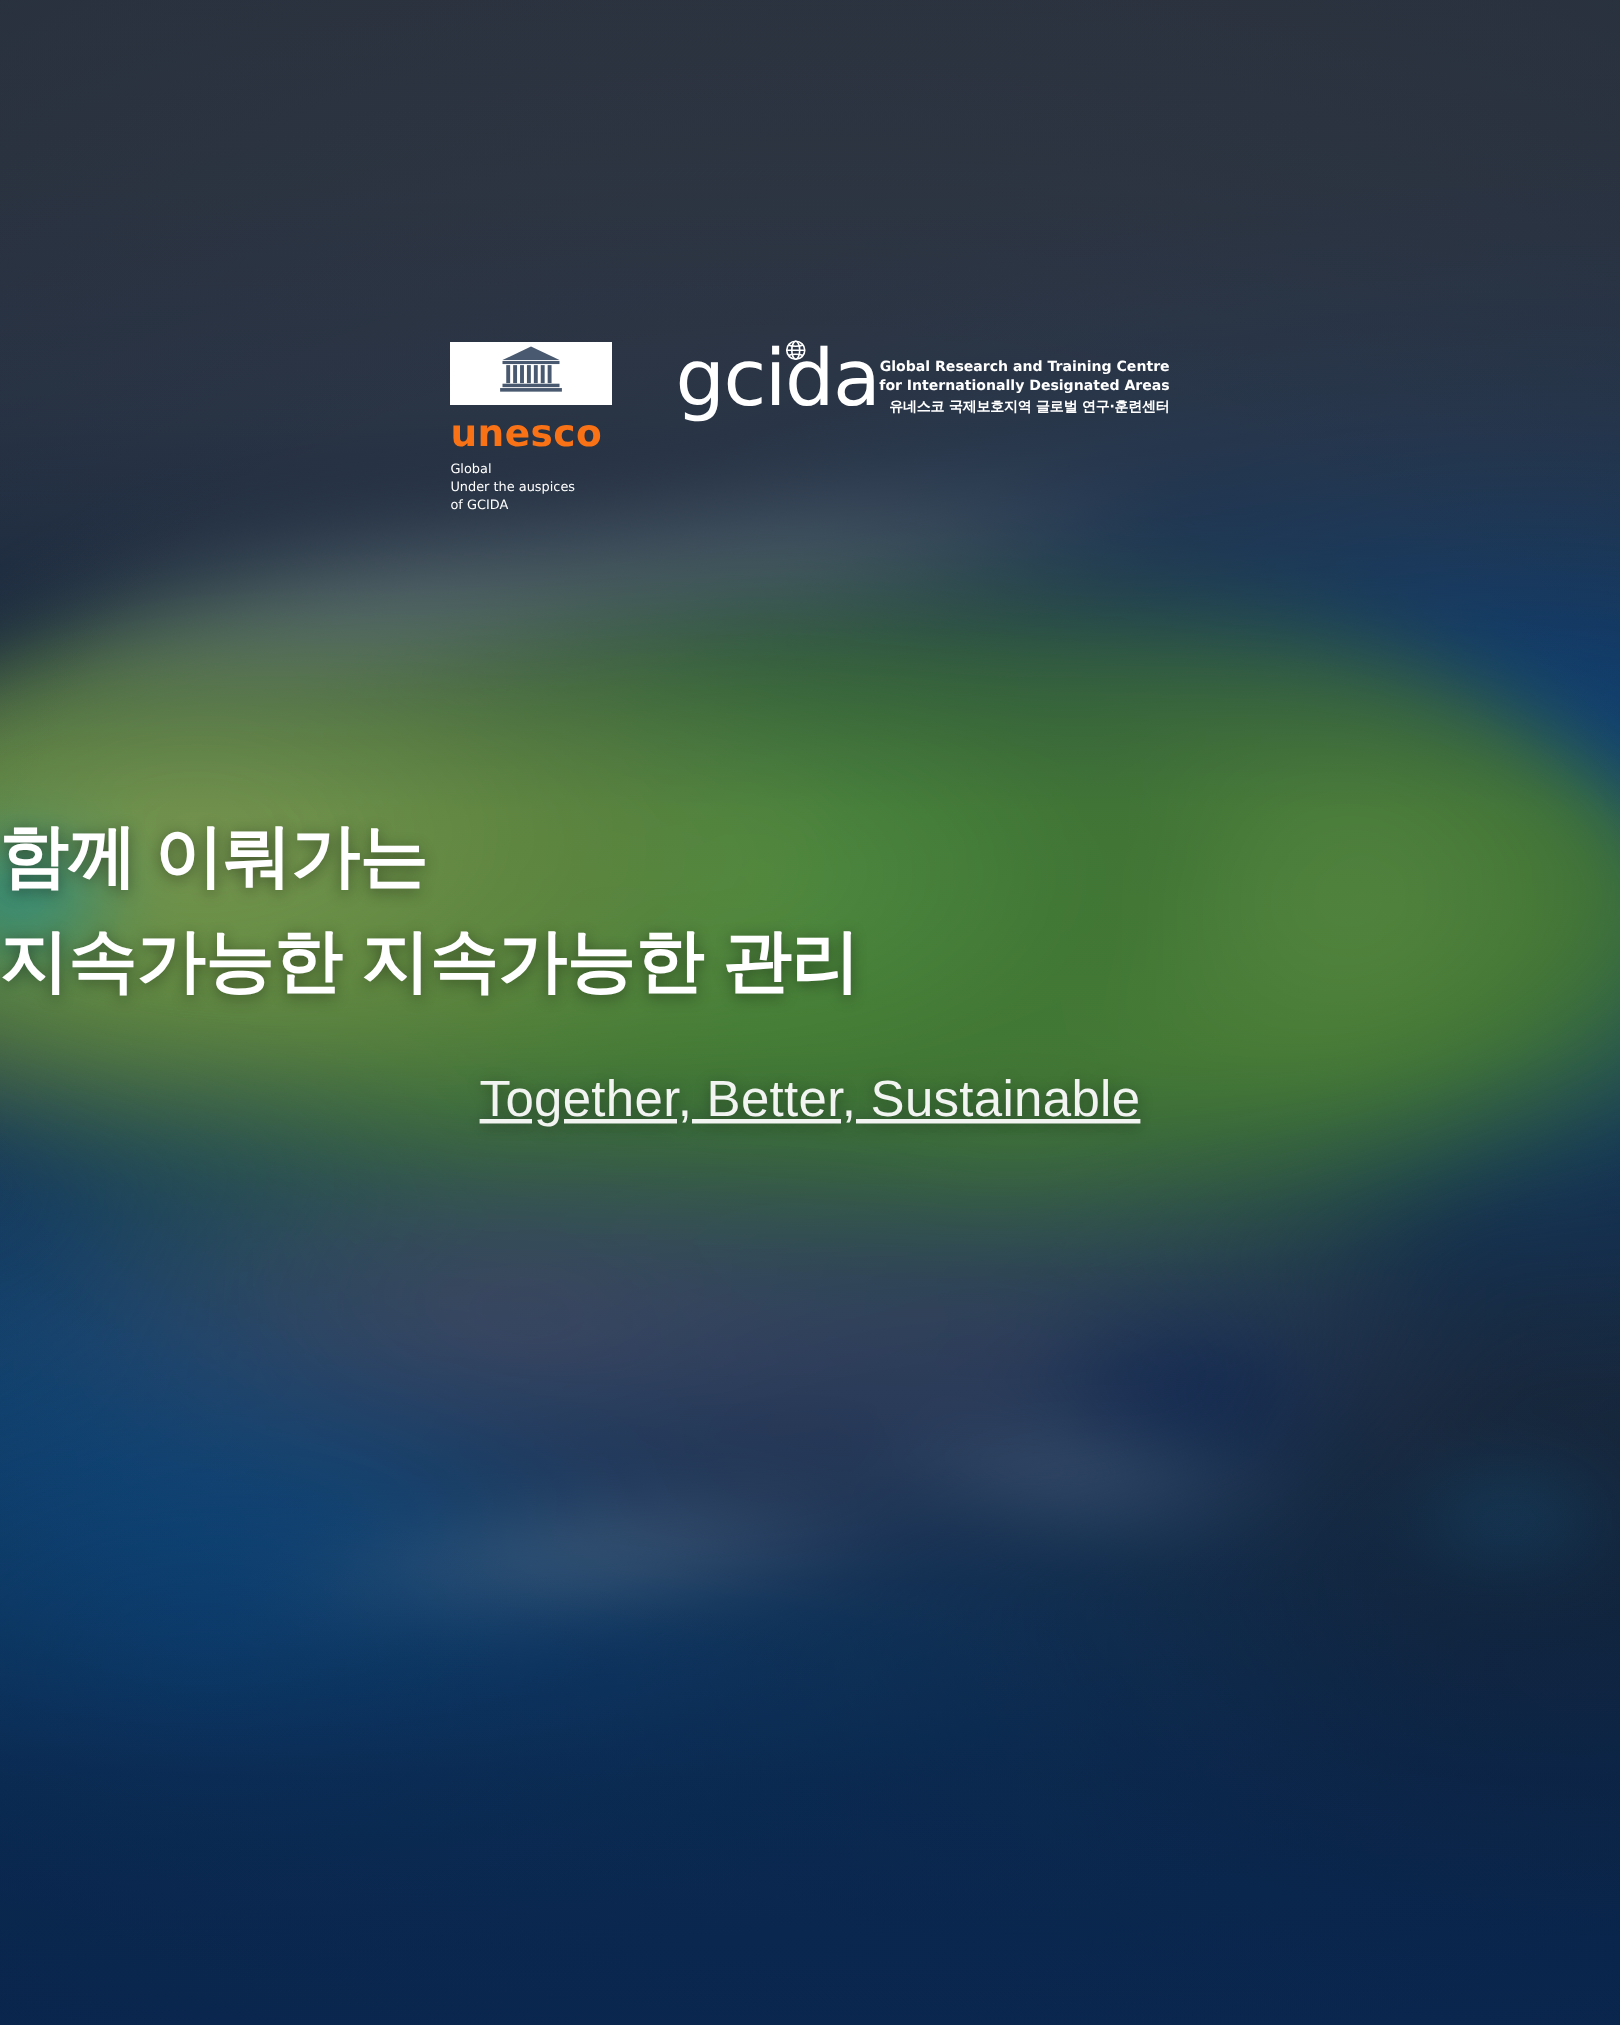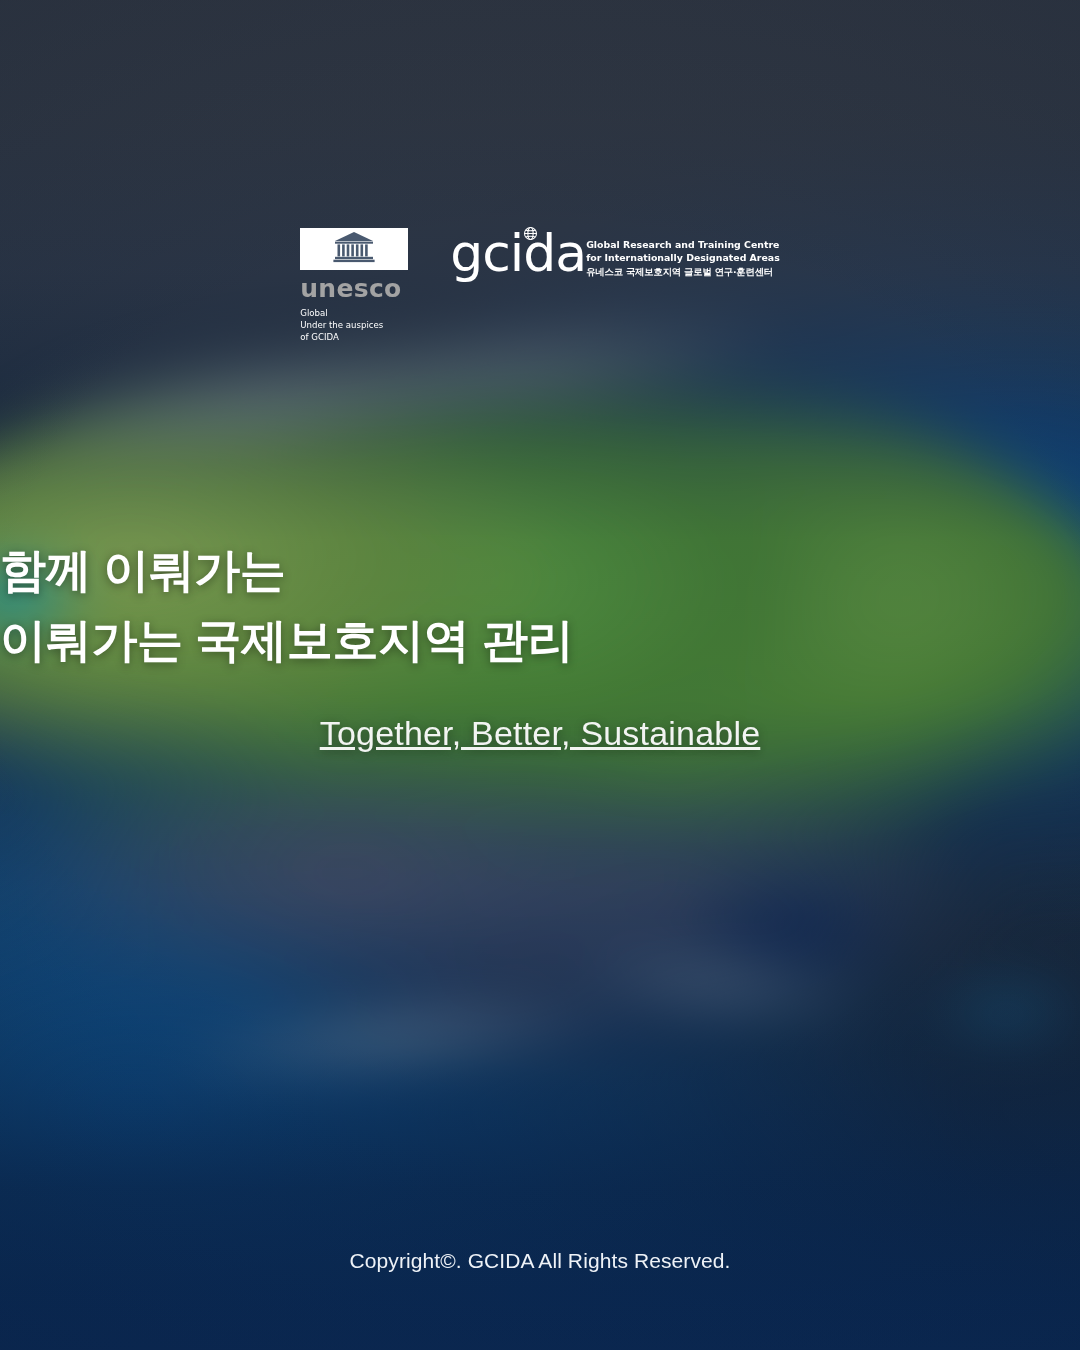--- a/index.html
+++ b/index.html
@@ -186,21 +186,21 @@
     width: 108px;
     height: 42px;
     background: #ffffff;
     display: flex;
     align-items: flex-end;
     justify-content: center;
     padding-bottom: 2px;
     box-sizing: border-box;
   }
   .unesco-word {
-    color: #a3a3a3;
+    color: #f97316;
     font-size: 25px;
     font-weight: 700;
     letter-spacing: .3px;
     line-height: 1;
     margin-top: 6px;
     font-family: "DejaVu Sans", "Liberation Sans", sans-serif;
   }
   .unesco-caption {
     color: #ffffff;
     font-size: 8.6px;
@@ -239,21 +239,21 @@
     top: -4px;
     width: 15px;
     height: 15px;
   }
   .gcida-caption {
     color: #ffffff;
     font-size: 9.4px;
     font-weight: 700;
     line-height: 1.42;
     margin-top: 8px;
-    text-align: left;
+    text-align: right;
     font-family: "DejaVu Sans", "Liberation Sans", sans-serif;
   }
   .gcida-caption .kr { letter-spacing: -.2px; }
 
   
   .headline {
     position: absolute;
     top: 536px;
     left: 0;
     right: 0;
@@ -367,21 +367,20 @@
           <div>Global Research and Training Centre</div>
           <div>for Internationally Designated Areas</div>
           <div class="kr">유네스코 국제보호지역 글로벌 연구·훈련센터</div>
         </div>
       </div>
 
     </div>
 
     <div class="headline">
       <div class="l1">함께 이뤄가는</div>
-      <div class="l2">이뤄가는 국제보호지역 관리</div>
+      <div class="l2">지속가능한 지속가능한 관리</div>
     </div>
 
     <div class="tagline">Together, Better, Sustainable</div>
 
-    <div class="footer">Copyright©. GCIDA All Rights Reserved.</div>
 
   </div>
 </div>
 
 </body></html>

